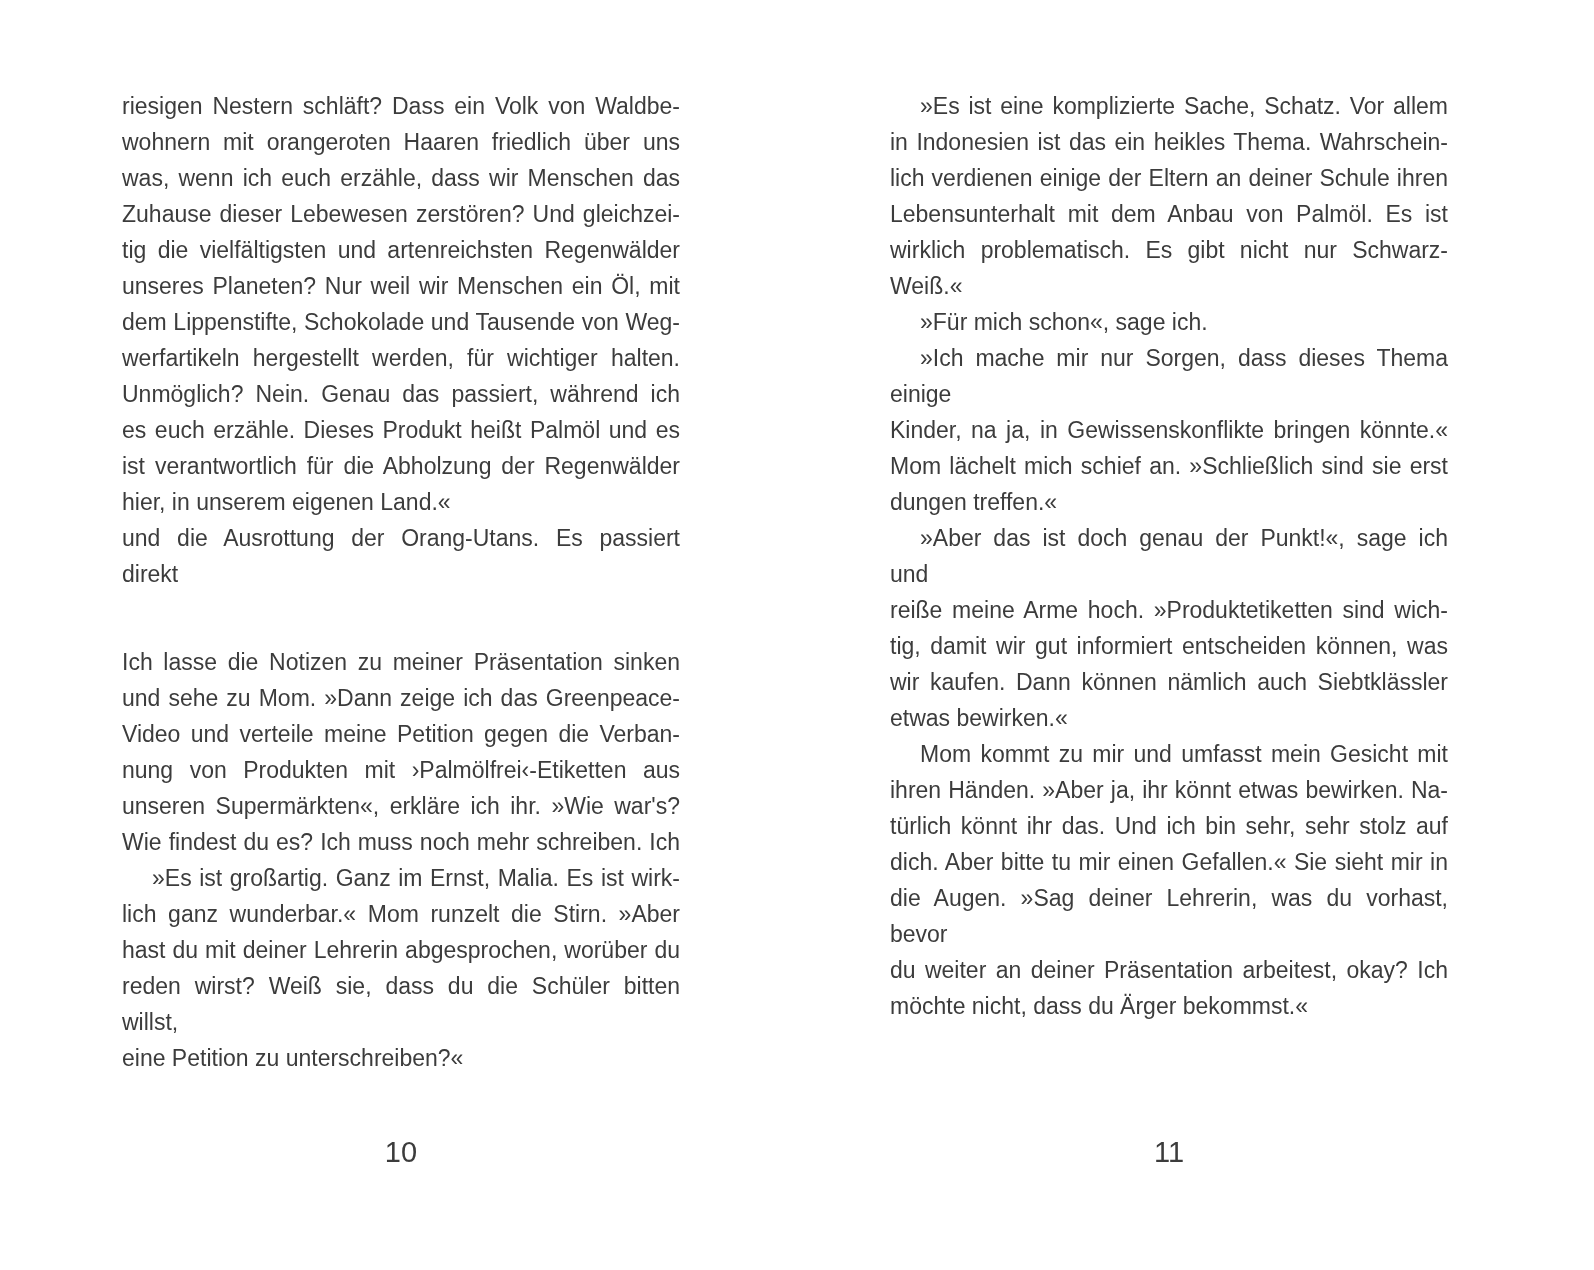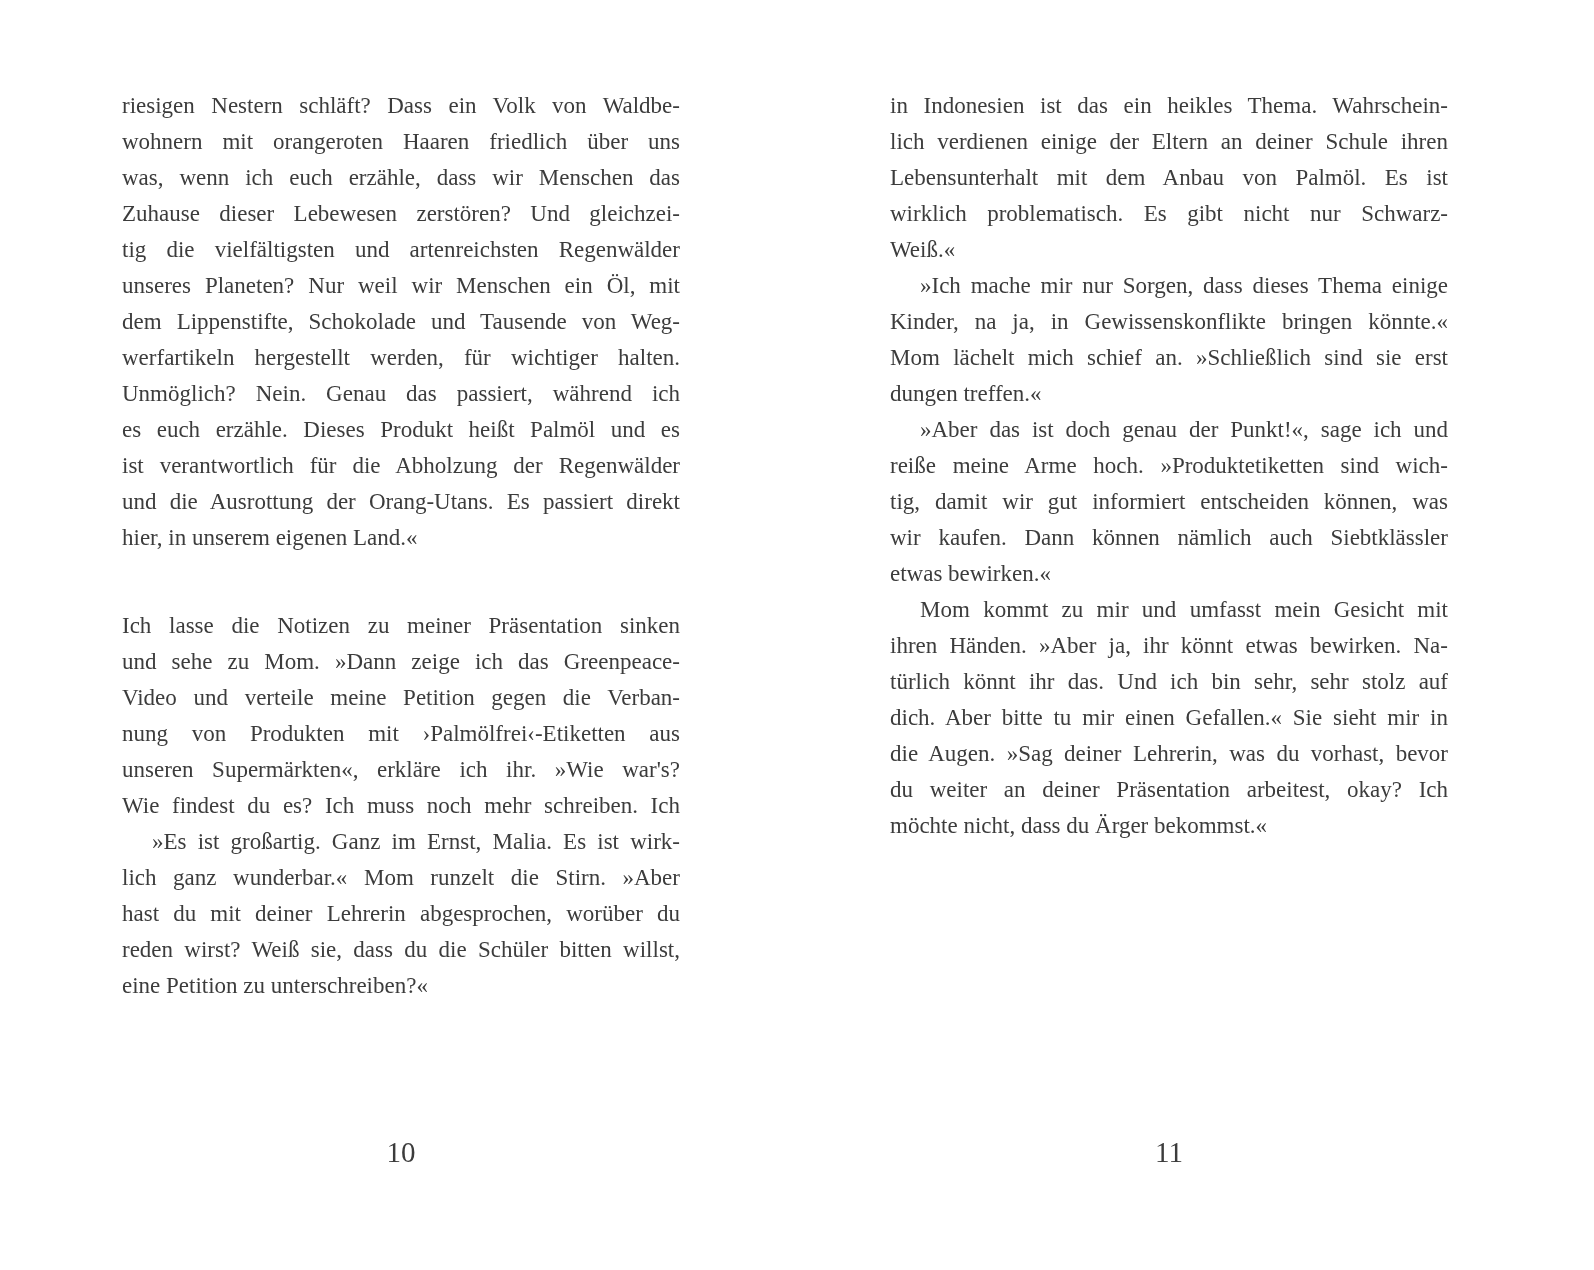--- a/index.html
+++ b/index.html
@@ -5,21 +5,21 @@
   html, body {
     margin: 0;
     padding: 0;
     background: #ffffff;
   }
   .spread {
     position: relative;
     width: 1588px;
     height: 1270px;
     background: #ffffff;
-    font-family: Liberation Serif, serif;
+    font-family: Liberation Sans, sans-serif;
     color: #3c3c3c;
     overflow: hidden;
   }
   .text-block {
     position: absolute;
     top: 88px;
     width: 558px;
     font-size: 23px;
     line-height: 36px;
   }
@@ -55,22 +55,22 @@
         <div class="line just">wohnern mit orangeroten Haaren friedlich über uns</div>
         <div class="line just">was, wenn ich euch erzähle, dass wir Menschen das</div>
         <div class="line just">Zuhause dieser Lebewesen zerstören? Und gleichzei-</div>
         <div class="line just">tig die vielfältigsten und artenreichsten Regenwälder</div>
         <div class="line just">unseres Planeten? Nur weil wir Menschen ein Öl, mit</div>
         <div class="line just">dem Lippenstifte, Schokolade und Tausende von Weg-</div>
         <div class="line just">werfartikeln hergestellt werden, für wichtiger halten.</div>
         <div class="line just">Unmöglich? Nein. Genau das passiert, während ich</div>
         <div class="line just">es euch erzähle. Dieses Produkt heißt Palmöl und es</div>
         <div class="line just">ist verantwortlich für die Abholzung der Regenwälder</div>
+        <div class="line">hier, in unserem eigenen Land.«</div>
         <div class="line just">und die Ausrottung der Orang-Utans. Es passiert direkt</div>
-        <div class="line">hier, in unserem eigenen Land.«</div>
       </div>
       <div class="para space-before">
         <div class="line just">Ich lasse die Notizen zu meiner Präsentation sinken</div>
         <div class="line just">und sehe zu Mom. »Dann zeige ich das Greenpeace-</div>
         <div class="line just">Video und verteile meine Petition gegen die Verban-</div>
         <div class="line just">nung von Produkten mit ›Palmölfrei‹-Etiketten aus</div>
         <div class="line just">unseren Supermärkten«, erkläre ich ihr. »Wie war's?</div>
         <div class="line just">Wie findest du es? Ich muss noch mehr schreiben. Ich</div>
       </div>
       <div class="para">
@@ -78,25 +78,29 @@
         <div class="line just">lich ganz wunderbar.« Mom runzelt die Stirn. »Aber</div>
         <div class="line just">hast du mit deiner Lehrerin abgesprochen, worüber du</div>
         <div class="line just">reden wirst? Weiß sie, dass du die Schüler bitten willst,</div>
         <div class="line">eine Petition zu unterschreiben?«</div>
       </div>
     </div>
   <div class="page-number left">10</div>
 
   <div class="text-block right">
       <div class="para">
+        <div class="line just indent">»Es ist eine komplizierte Sache, Schatz. Vor allem</div>
         <div class="line just">in Indonesien ist das ein heikles Thema. Wahrschein-</div>
         <div class="line just">lich verdienen einige der Eltern an deiner Schule ihren</div>
         <div class="line just">Lebensunterhalt mit dem Anbau von Palmöl. Es ist</div>
         <div class="line just">wirklich problematisch. Es gibt nicht nur Schwarz-</div>
         <div class="line">Weiß.«</div>
+      </div>
+      <div class="para">
+        <div class="line indent">»Für mich schon«, sage ich.</div>
       </div>
       <div class="para">
         <div class="line just indent">»Ich mache mir nur Sorgen, dass dieses Thema einige</div>
         <div class="line just">Kinder, na ja, in Gewissenskonflikte bringen könnte.«</div>
         <div class="line just">Mom lächelt mich schief an. »Schließlich sind sie erst</div>
         <div class="line">dungen treffen.«</div>
       </div>
       <div class="para">
         <div class="line just indent">»Aber das ist doch genau der Punkt!«, sage ich und</div>
         <div class="line just">reiße meine Arme hoch. »Produktetiketten sind wich-</div>

